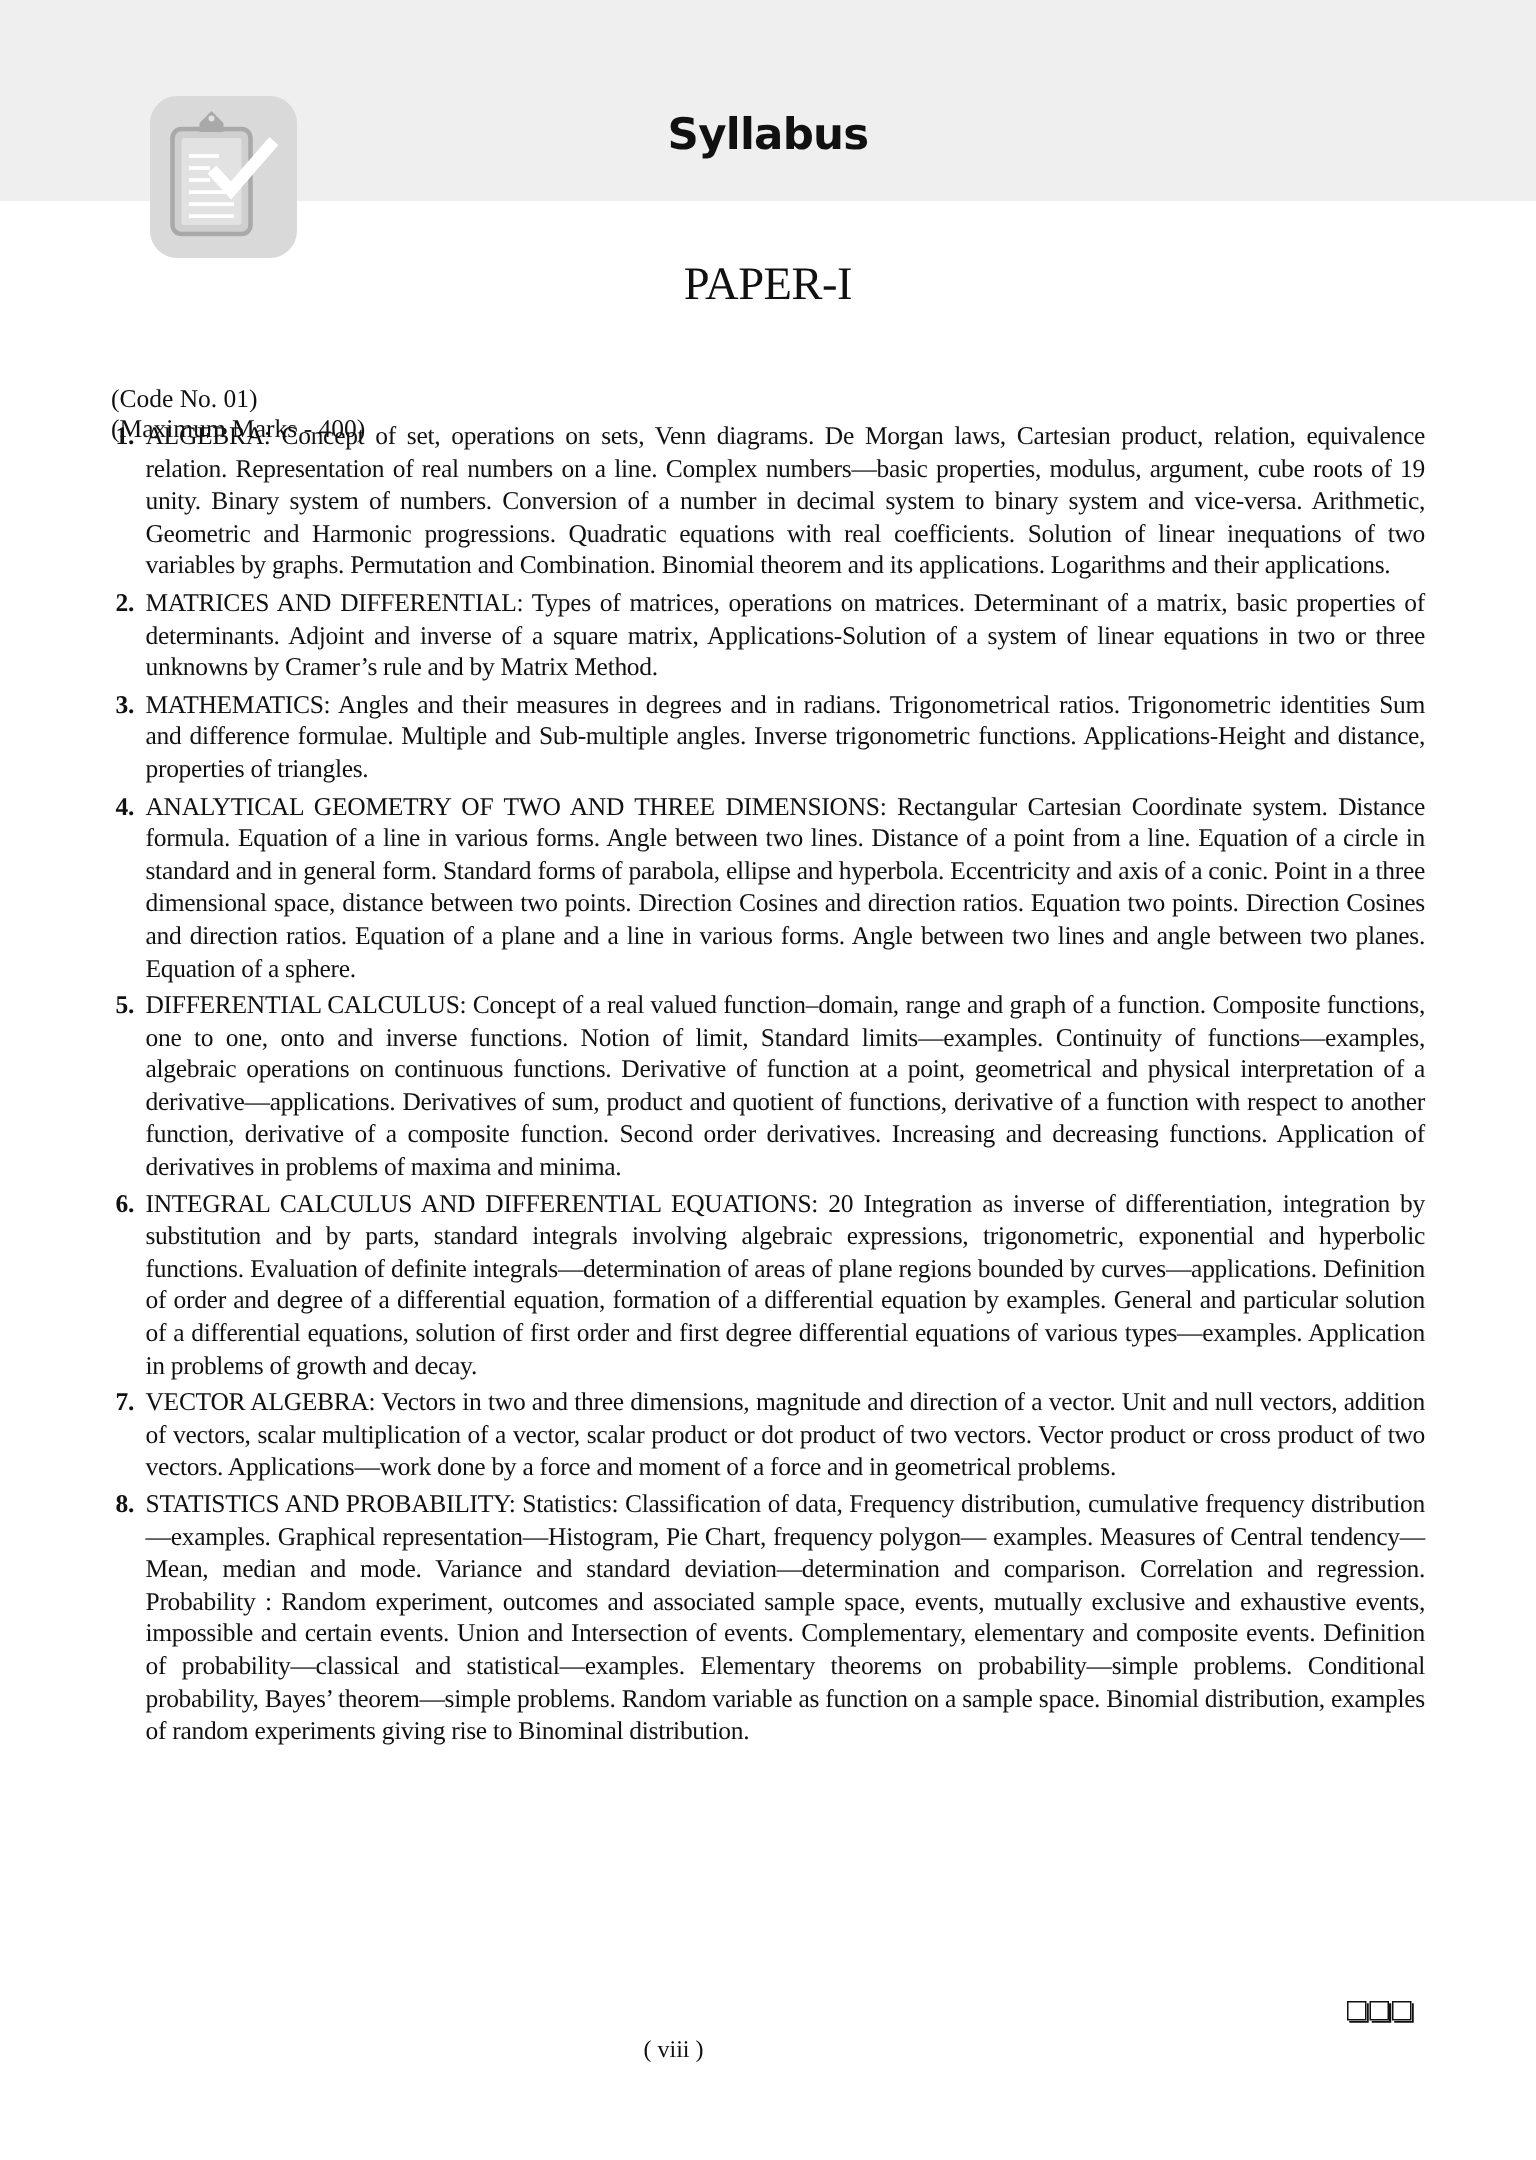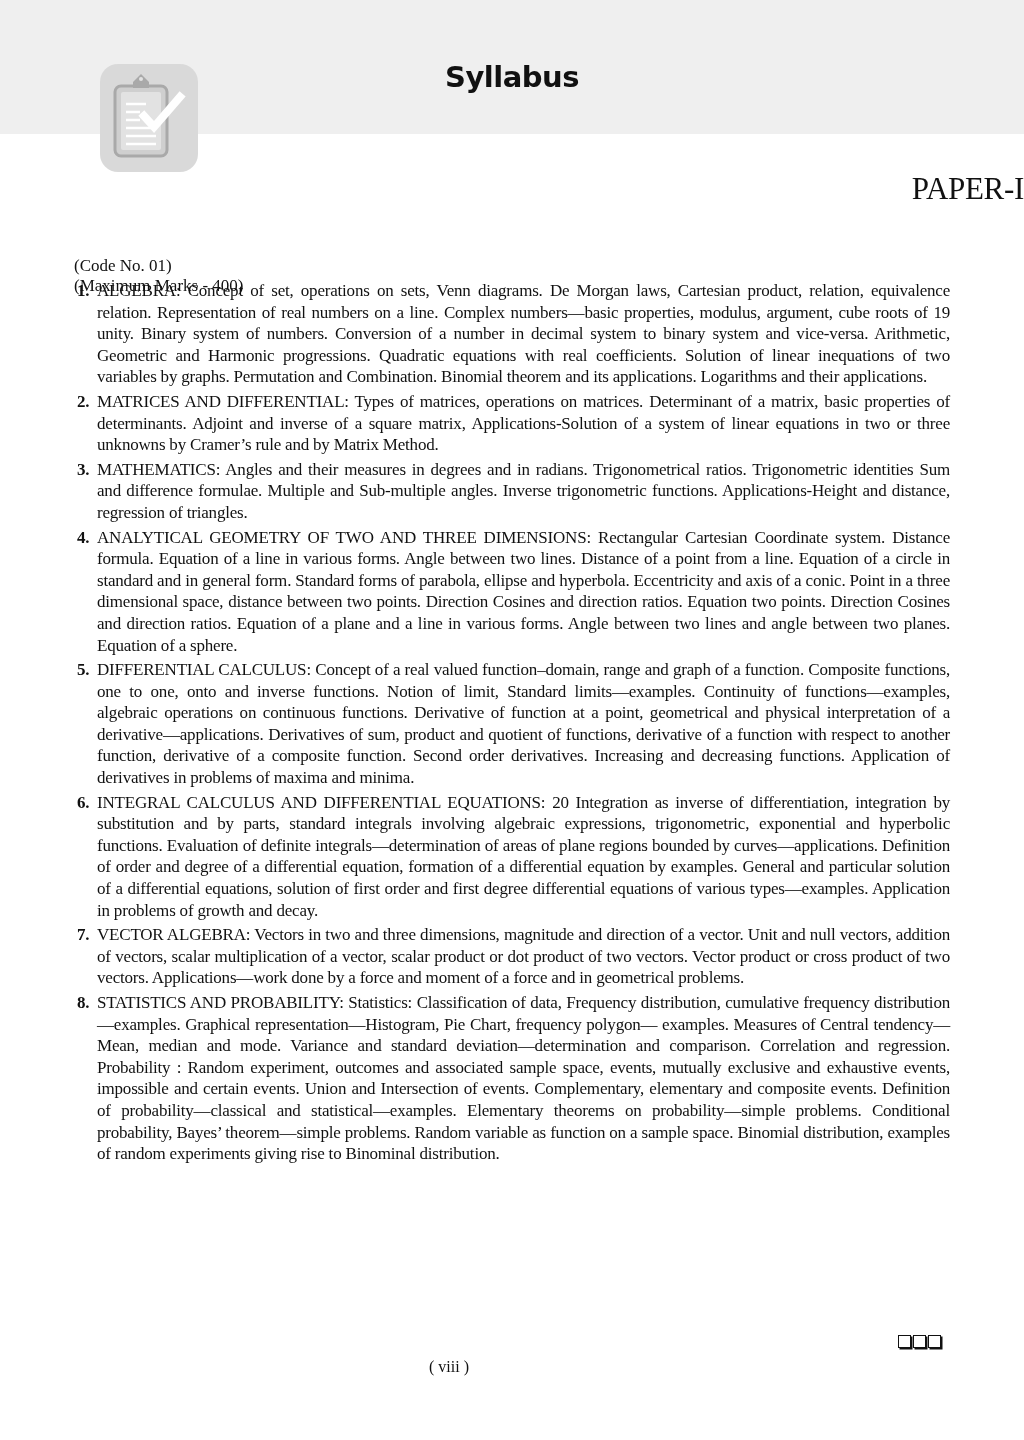--- a/index.html
+++ b/index.html
@@ -6,31 +6,31 @@
   body {
     width: 1024px; height: 1440px; position: relative; overflow: hidden;
     background: #ffffff; color: #111;
     font-family: "Liberation Serif", "DejaVu Serif", serif;
   }
   .top-band {
     position: absolute; left: 0; top: 0; width: 1024px; height: 134px;
     background: #efefef;
   }
   .syllabus-title {
-    position: absolute; top: 60px; left: 0; width: 1024px; text-align: center;
+    position: absolute; top: 72px; left: 0; width: 1024px; text-align: center;
     font-family: "DejaVu Sans", "Liberation Sans", sans-serif;
     font-weight: bold; font-size: 29px; letter-spacing: -0.5px; color: #111;
   }
   .clip-icon {
     position: absolute; left: 100px; top: 64px; width: 98px; height: 108px;
     background: #d9d9d9; border-radius: 18px;
   }
   .clip-icon svg { position: absolute; left: 0; top: 0; }
   .paper-title {
-    position: absolute; top: 170px; left: 0; width: 1024px; text-align: right;
+    position: absolute; top: 170px; left: 0; width: 1024px; text-align: center;
     font-size: 31px; line-height: 38px; letter-spacing: -0.3px;
   }
   .code-row {
     position: absolute; top: 256px; left: 74px; width: 876px;
     display: flex; justify-content: space-between;
     font-size: 17px;
     flex-direction: column;
   }
   .topics {
     position: absolute; top: 280px; left: 74px; width: 876px;
@@ -96,21 +96,21 @@
   <li class="topic">
     <span class="num">1.</span>
     <span class="head">ALGEBRA:</span><span> Concept of set, operations on sets, Venn diagrams. De Morgan laws, Cartesian product, relation, equivalence relation. Representation of real numbers on a line. Complex numbers—basic properties, modulus, argument, cube roots of 19 unity. Binary system of numbers. Conversion of a number in decimal system to binary system and vice-versa. Arithmetic, Geometric and Harmonic progressions. Quadratic equations with real coefficients. Solution of linear inequations of two variables by graphs. Permutation and Combination. Binomial theorem and its applications. Logarithms and their applications.</span>
   </li>
   <li class="topic">
     <span class="num">2.</span>
     <span class="head">MATRICES AND DIFFERENTIAL:</span><span> Types of matrices, operations on matrices. Determinant of a matrix, basic properties of determinants. Adjoint and inverse of a square matrix, Applications-Solution of a system of linear equations in two or three unknowns by Cramer’s rule and by Matrix Method.</span>
   </li>
   <li class="topic">
     <span class="num">3.</span>
-    <span class="head">MATHEMATICS:</span><span> Angles and their measures in degrees and in radians. Trigonometrical ratios. Trigonometric identities Sum and difference formulae. Multiple and Sub-multiple angles. Inverse trigonometric functions. Applications-Height and distance, regression of triangles.</span>
+    <span class="head">MATHEMATICS:</span><span> Angles and their measures in degrees and in radians. Trigonometrical ratios. Trigonometric identities Sum and difference formulae. Multiple and Sub-multiple angles. Inverse trigonometric functions. Applications-Height and distance, properties of triangles.</span>
   </li>
   <li class="topic">
     <span class="num">4.</span>
     <span class="head">ANALYTICAL GEOMETRY OF TWO AND THREE DIMENSIONS:</span><span> Rectangular Cartesian Coordinate system. Distance formula. Equation of a line in various forms. Angle between two lines. Distance of a point from a line. Equation of a circle in standard and in general form. Standard forms of parabola, ellipse and hyperbola. Eccentricity and axis of a conic. Point in a three dimensional space, distance between two points. Direction Cosines and direction ratios. Equation two points. Direction Cosines and direction ratios. Equation of a plane and a line in various forms. Angle between two lines and angle between two planes. Equation of a sphere.</span>
   </li>
   <li class="topic">
     <span class="num">5.</span>
     <span class="head">DIFFERENTIAL CALCULUS:</span><span> Concept of a real valued function–domain, range and graph of a function. Composite functions, one to one, onto and inverse functions. Notion of limit, Standard limits—examples. Continuity of functions—examples, algebraic operations on continuous functions. Derivative of function at a point, geometrical and physical interpretation of a derivative—applications. Derivatives of sum, product and quotient of functions, derivative of a function with respect to another function, derivative of a composite function. Second order derivatives. Increasing and decreasing functions. Application of derivatives in problems of maxima and minima.</span>
   </li>
   <li class="topic">

